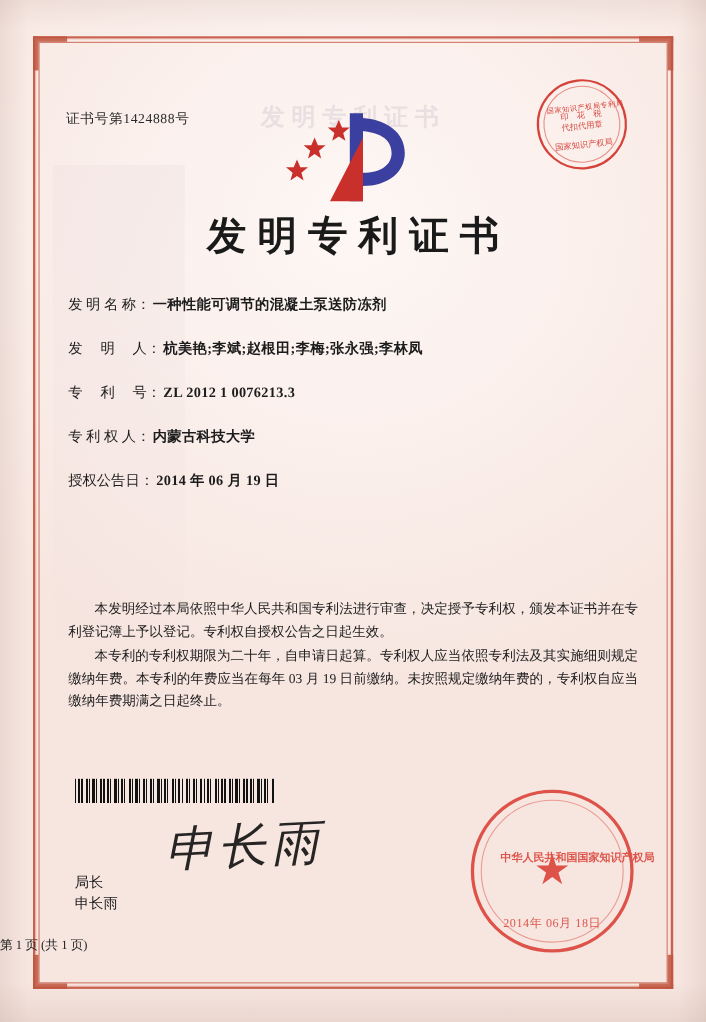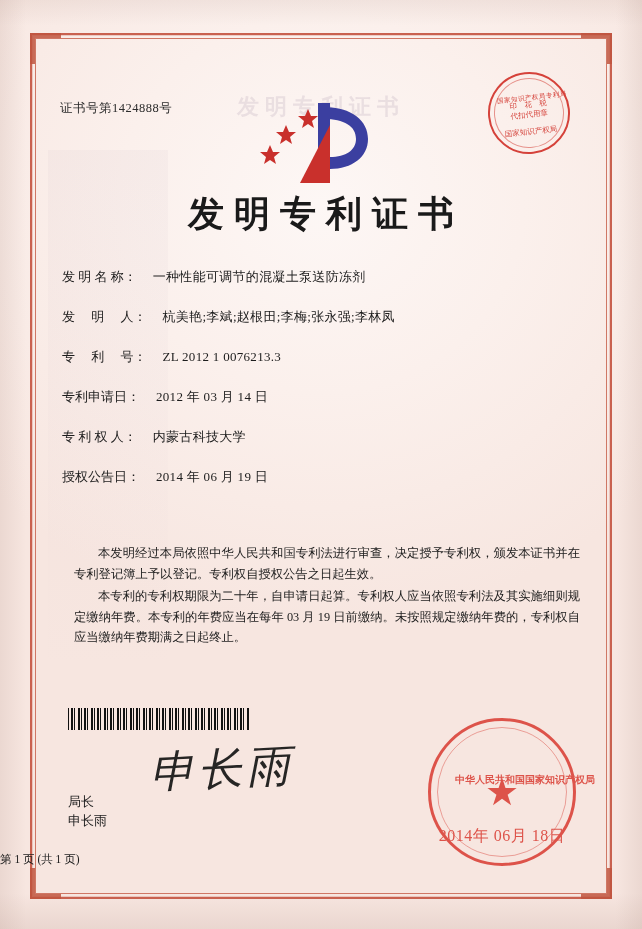--- a/index.html
+++ b/index.html
@@ -172,34 +172,34 @@
     display: flex;
     align-items: flex-end;
     margin-bottom: 22px;
     line-height: 18px;
   }
   .field-label {
     white-space: pre;
     flex: 0 0 auto;
   }
   .field-value {
-    margin-left: 16px;
+    margin-left: 2px;
     letter-spacing: 0.3px;
+    font-weight: bold;
   }
 
   .body-text {
     position: absolute;
     left: 62px;
     right: 62px;
     top: 543px;
     font-size: 12.3px;
     line-height: 20.5px;
     color: #1c1c1c;
     text-align: justify;
-    margin-left: 12px;
   }
   .body-text p {
     margin: 0 0 2px 0;
     text-indent: 24px;
   }
 
   .barcode {
     position: absolute;
     left: 68px;
     top: 708px;
@@ -268,21 +268,21 @@
     transform: translate(-50%,-50%);
     font-size: 38px;
     line-height: 38px;
     color: #d8342a;
   }
   .seal-date {
     position: absolute;
     left: 0; right: 0;
     bottom: 16px;
     text-align: center;
-    font-size: 16px;
+    font-size: 11px;
     color: #d8342a;
     letter-spacing: 0.5px;
   }
 
   .page-footer {
     position: absolute;
     left: 0;
     right: 0;
     top: 852px;
     text-align: left;
@@ -341,24 +341,20 @@
     </div>
     <div class="field-row">
       <span class="field-label">发　 明　 人：</span>
       <span class="field-value">杭美艳;李斌;赵根田;李梅;张永强;李林凤</span>
     </div>
     <div class="field-row">
       <span class="field-label">专　 利　 号：</span>
       <span class="field-value">ZL 2012 1 0076213.3</span>
     </div>
     <div class="field-row">
-      <span class="field-label">专利申请日：</span>
-      <span class="field-value">2012 年 03 月 14 日</span>
-    </div>
-    <div class="field-row">
       <span class="field-label">专 利 权 人：</span>
       <span class="field-value">内蒙古科技大学</span>
     </div>
     <div class="field-row">
       <span class="field-label">授权公告日：</span>
       <span class="field-value">2014 年 06 月 19 日</span>
     </div>
   </div>
 
   <div class="body-text">

